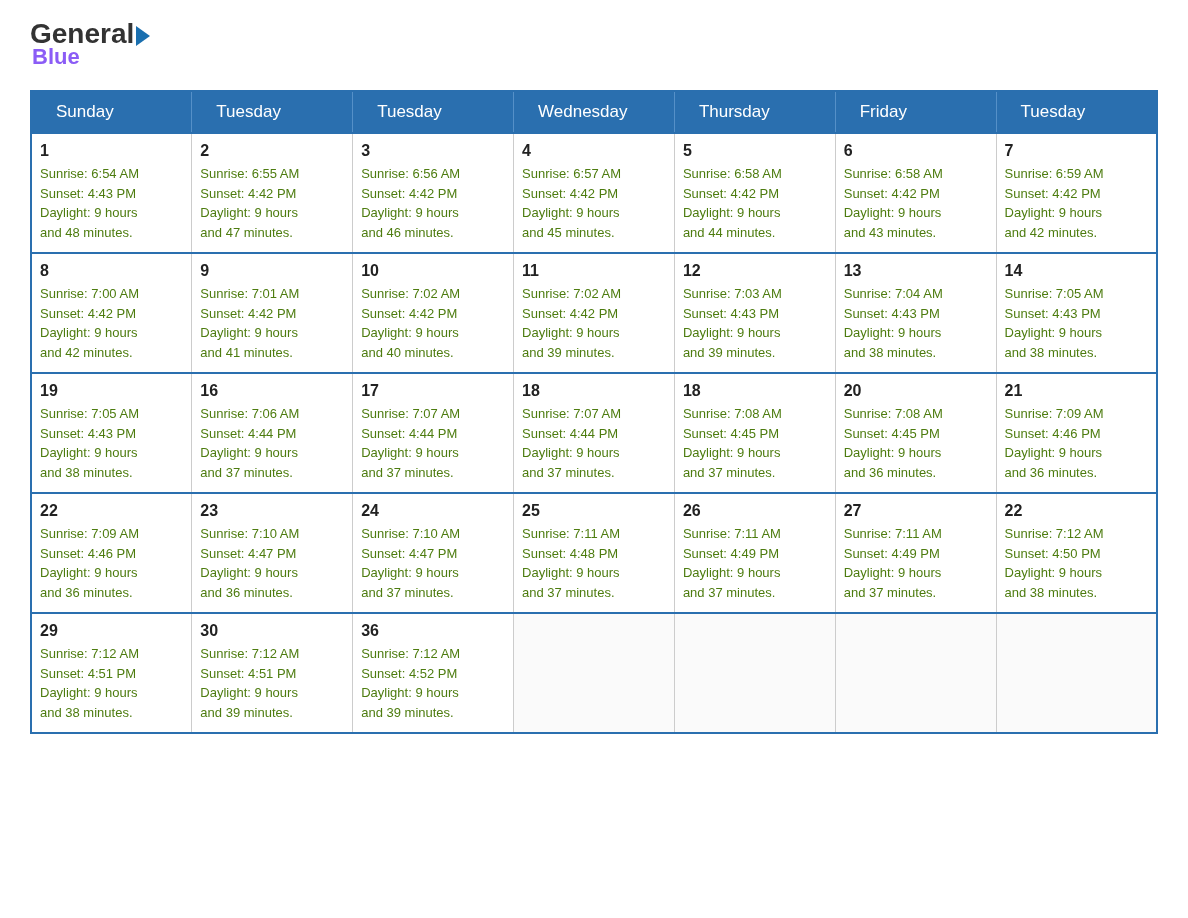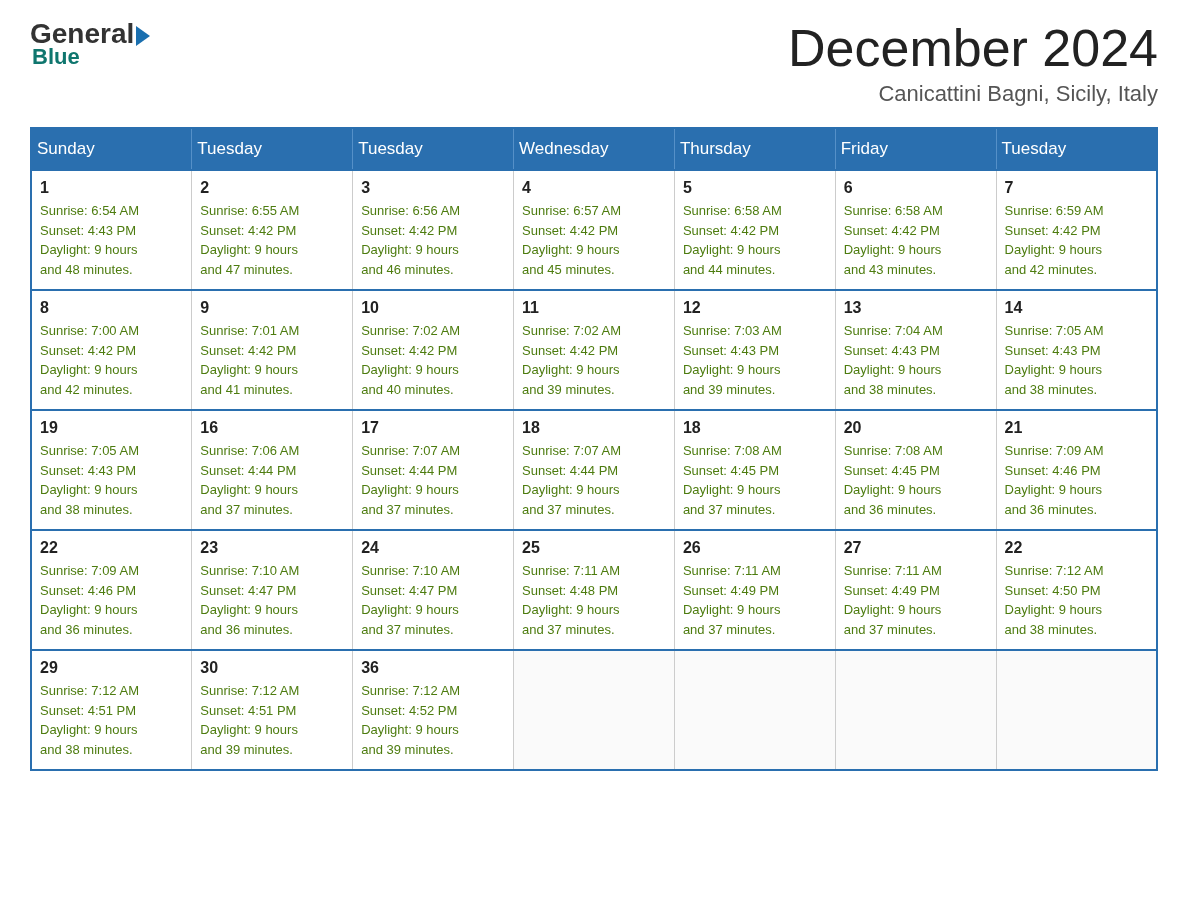--- a/index.html
+++ b/index.html
@@ -36,21 +36,21 @@
       height: 0;
       border-left: 14px solid #1a6faf;
       border-top: 10px solid transparent;
       border-bottom: 10px solid transparent;
       margin-left: 2px;
       vertical-align: middle;
     }
     .logo-bottom {
       font-size: 22px;
       font-weight: bold;
-      color: #0f766e;
+      color: #8b5cf6;
       margin-top: -4px;
       margin-left: 2px;
     }
     .title-section {
       text-align: right;
     }
     .month-title {
       font-size: 52px;
       font-weight: normal;
       color: #222;
@@ -64,21 +64,21 @@
     .calendar {
       width: 100%;
       border-collapse: collapse;
       border: 2px solid #2a6faf;
     }
     .calendar thead th {
       background-color: #2a6faf;
       color: #fff;
       font-size: 17px;
       font-weight: normal;
-      padding: 10px 5px;
+      padding: 10px 24px;
       text-align: left;
       border-right: 1px solid #5590c8;
     }
     .calendar thead th:last-child {
       border-right: none;
     }
     .calendar tbody tr {
       border-top: 2px solid #2a6faf;
     }
     .calendar tbody td {
@@ -110,24 +110,20 @@
   </style>
 </head>
 <body>
 
 <div class="header">
   <div class="logo">
     <div class="logo-top">
       <span class="general">General</span><span class="arrow"></span>
     </div>
     <div class="logo-bottom">Blue</div>
-  </div>
-  <div class="title-section">
-    <div class="month-title">December 2024</div>
-    <div class="location">Canicattini Bagni, Sicily, Italy</div>
   </div>
 </div>
 
 <table class="calendar">
   <thead>
     <tr>
       <th>Sunday</th>
       <th>Tuesday</th>
       <th>Tuesday</th>
       <th>Wednesday</th>

